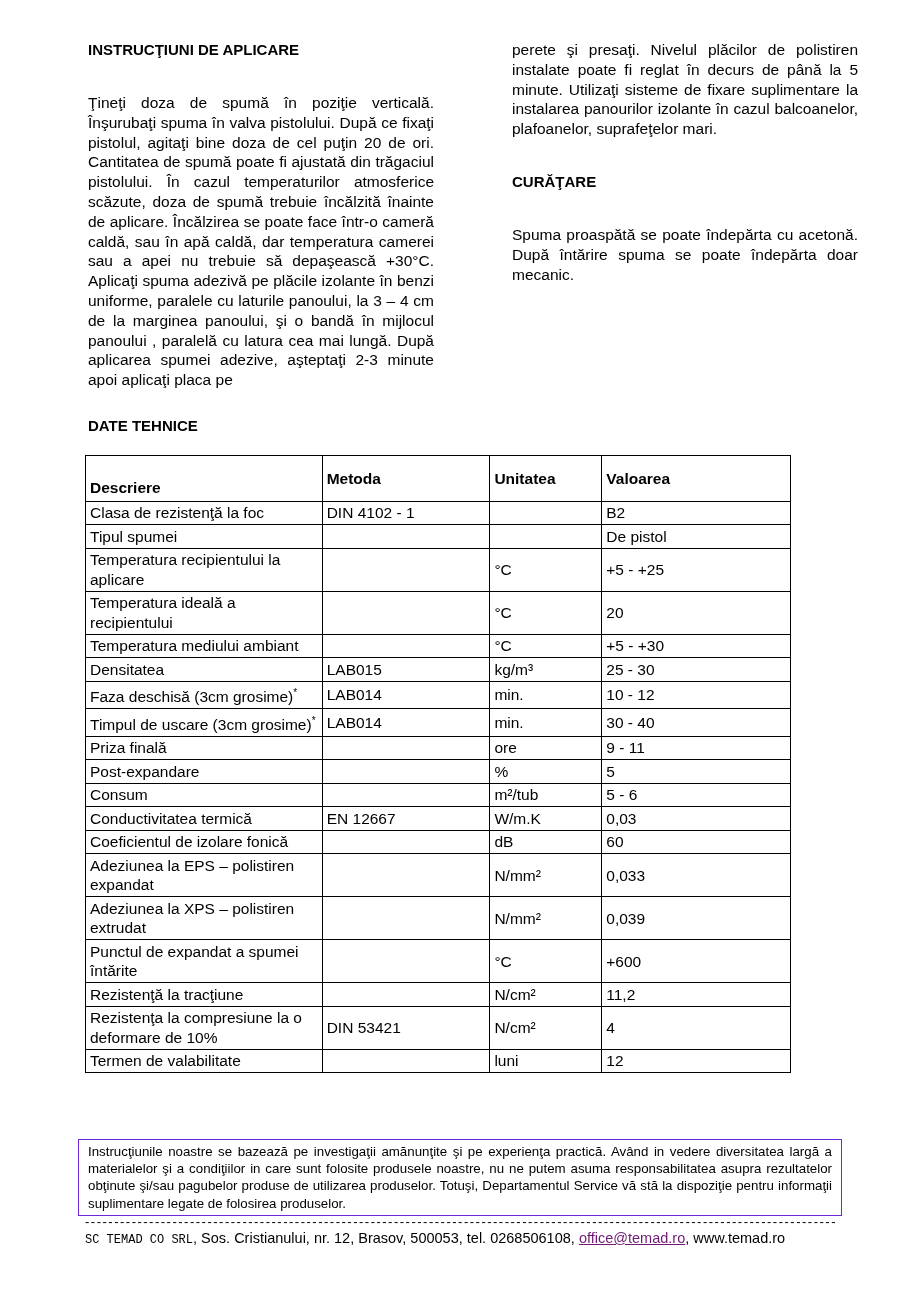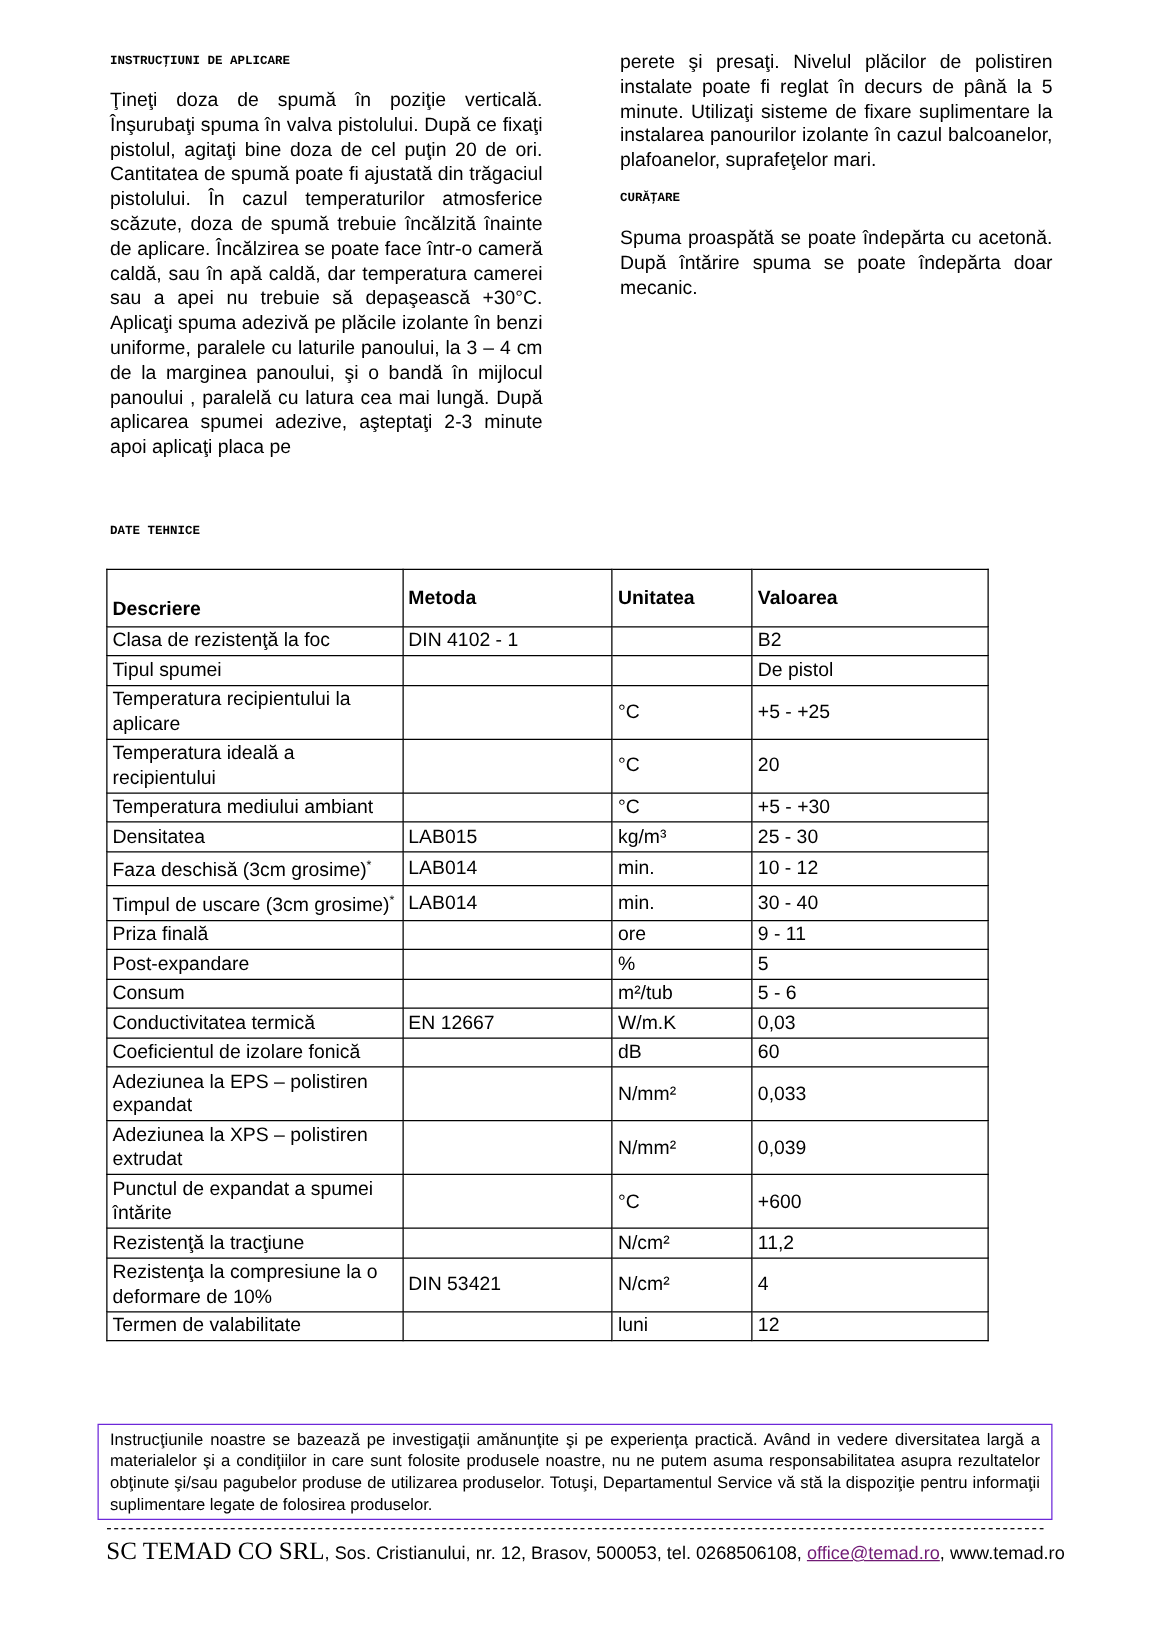--- a/index.html
+++ b/index.html
@@ -4,29 +4,29 @@
 <style>
   html, body { margin: 0; padding: 0; }
   body {
     width: 920px; height: 1300px;
     background: #ffffff;
     color: #000000;
     font-family: "Liberation Sans", sans-serif;
     position: relative;
     overflow: hidden;
   }
-  .heading { font-weight: bold; font-size: 10px; line-height: 20px; font-family: Liberation Mono, monospace; }
+  .heading { font-weight: bold; font-size: 15px; line-height: 20px; }
   .body-text {
     font-size: 15.5px; line-height: 19.8px;
     text-align: justify; margin: 0;
   }
   .col { position: absolute; top: 40px; width: 346px; }
   .col-left  { left: 88px; }
-  .col-right { left: 496px; }
-  .gap-top { margin-top: 11px; }
+  .col-right { left: 512px; }
+  .gap-top { margin-top: 33px; }
 
   .tech-heading { position: absolute; left: 88px; top: 416px; }
 
   table.tech-table {
     position: absolute; left: 85px; top: 455px;
     width: 706px;
     border-collapse: collapse;
     font-size: 15.5px;
   }
   .tech-table th, .tech-table td {
@@ -56,21 +56,21 @@
   }
   .dashes {
     position: absolute; left: 85px; top: 1214px; width: 750px;
     overflow: hidden; white-space: nowrap;
     font-size: 13px; letter-spacing: 1.5px;
   }
   .contact {
     position: absolute; left: 85px; top: 1230px;
     font-size: 14.5px; white-space: nowrap;
   }
-  .company { font-family: Liberation Serif, serif; font-size: 20px; }
+  .company { font-family: Liberation Mono, monospace; font-size: 12px; }
   .email-link { color: #701a75; text-decoration: underline; cursor: pointer; }
 </style>
 </head>
 <body>
 
 <div>
 
   <div class="col col-left">
     <div class="heading">INSTRUCŢIUNI DE APLICARE</div>
     <p class="body-text gap-top">Ţineţi doza de spumă în poziţie verticală. Înşurubaţi spuma în valva pistolului. După ce fixaţi pistolul, agitaţi bine doza de cel puţin 20 de ori. Cantitatea de spumă poate fi ajustată din trăgaciul pistolului. În cazul temperaturilor atmosferice scăzute, doza de spumă trebuie încălzită înainte de aplicare. Încălzirea se poate face într-o cameră caldă, sau în apă caldă, dar temperatura camerei sau a apei nu trebuie să depaşească +30°C.  Aplicaţi spuma adezivă pe plăcile izolante  în benzi uniforme, paralele cu laturile panoului, la 3 – 4 cm de la marginea panoului, şi o bandă în mijlocul panoului , paralelă cu latura cea mai lungă. După aplicarea spumei adezive, aşteptaţi 2-3 minute apoi aplicaţi placa pe</p>

